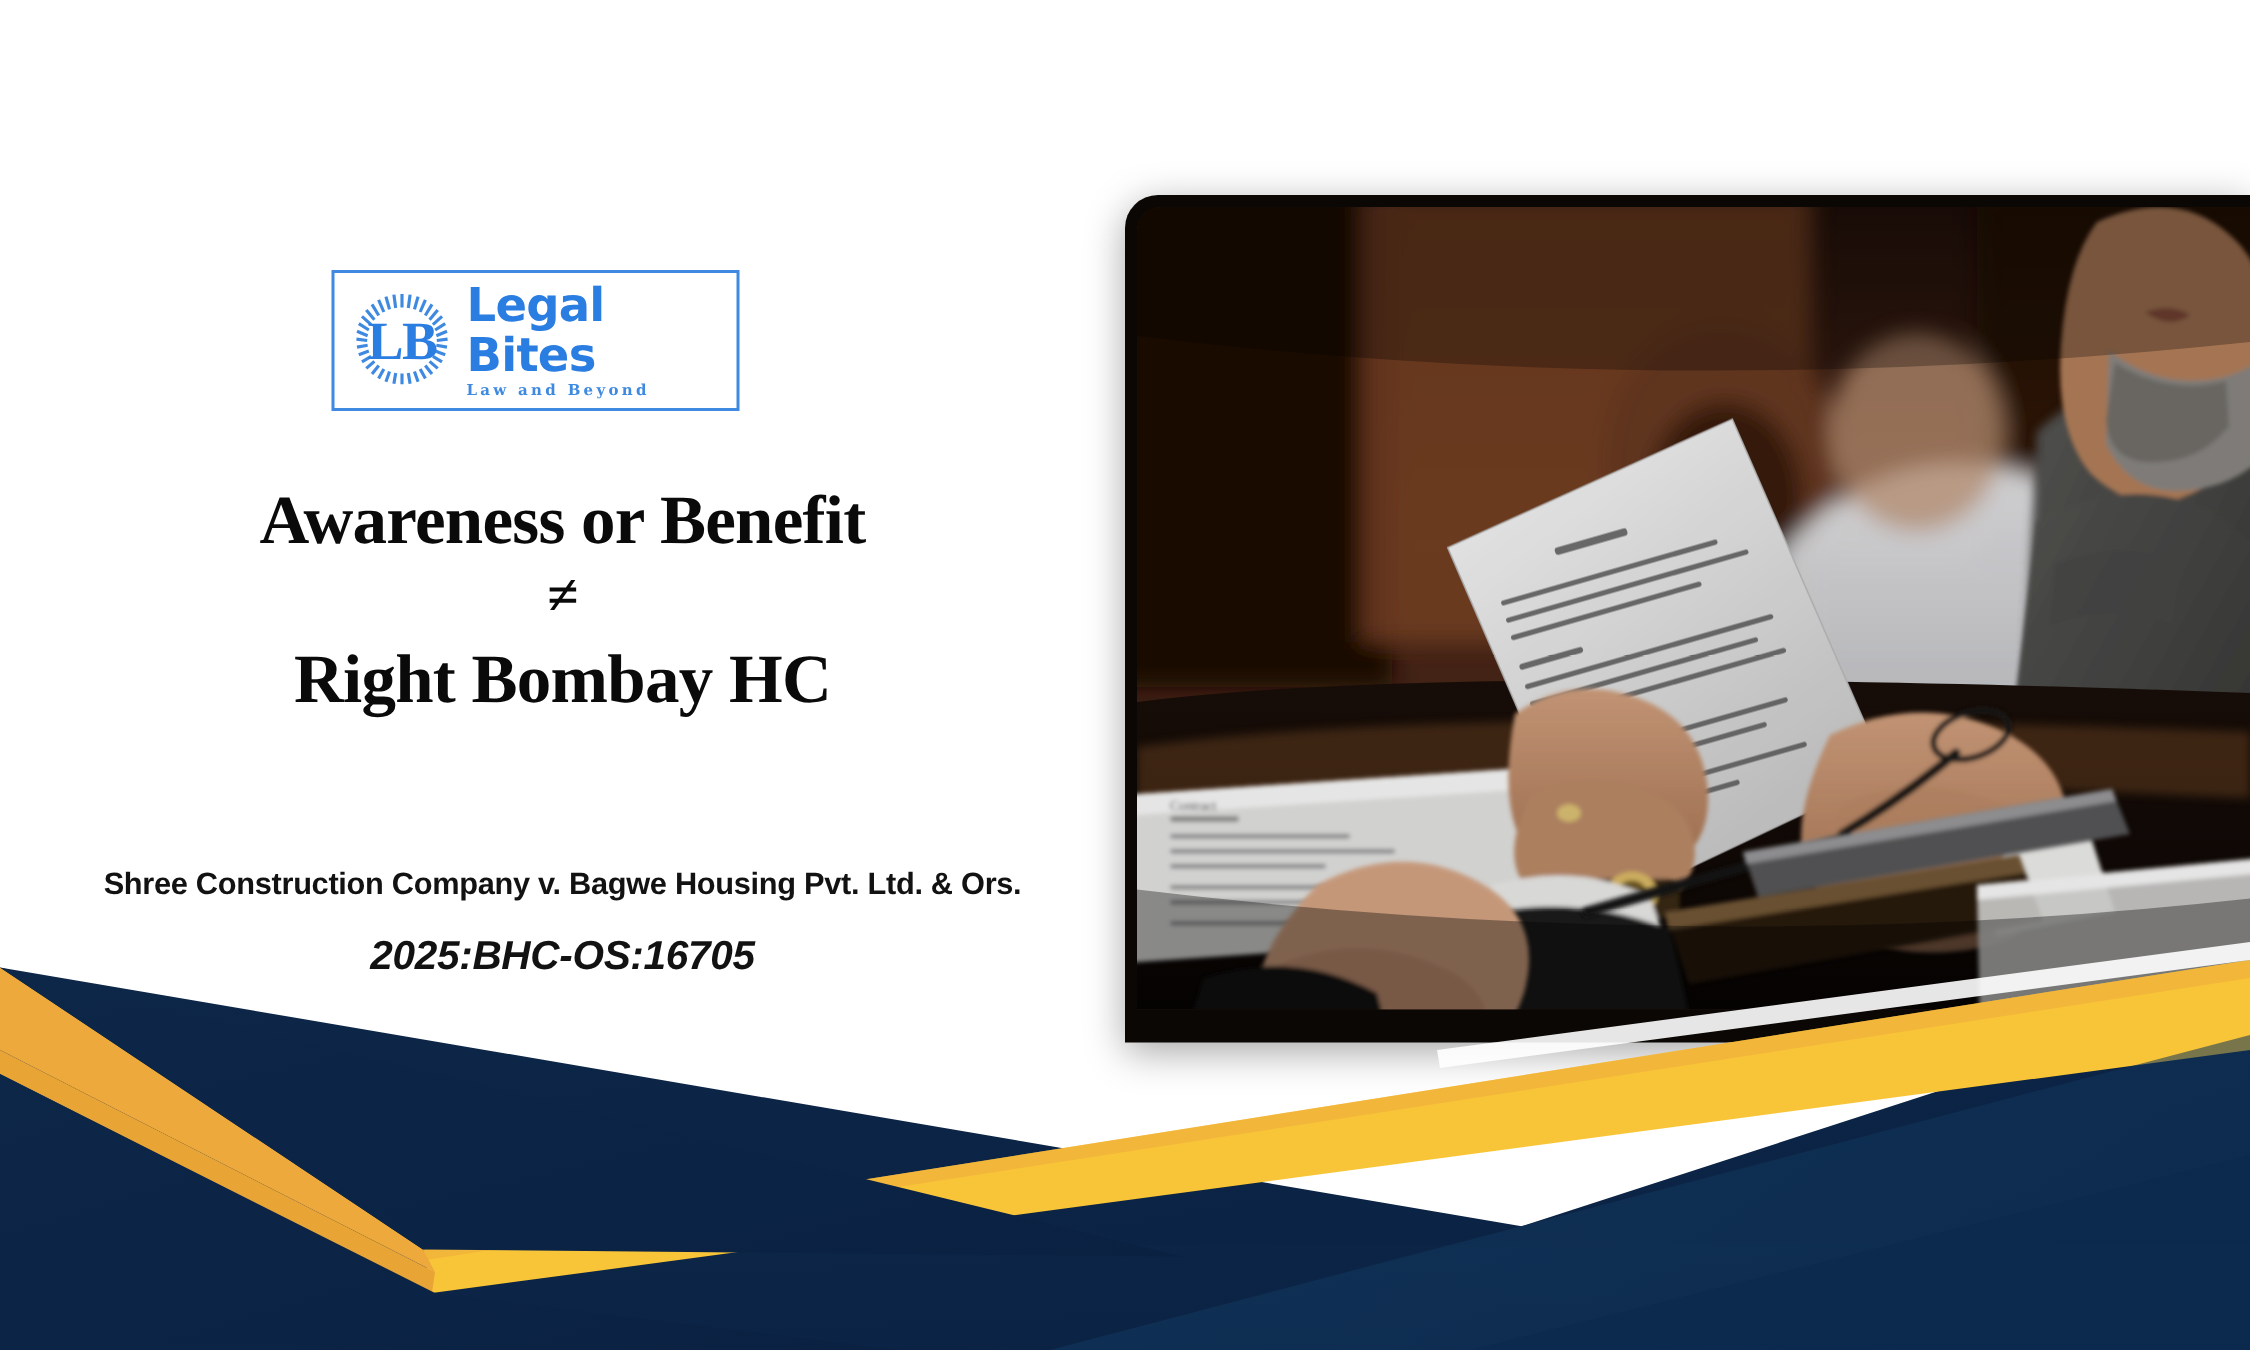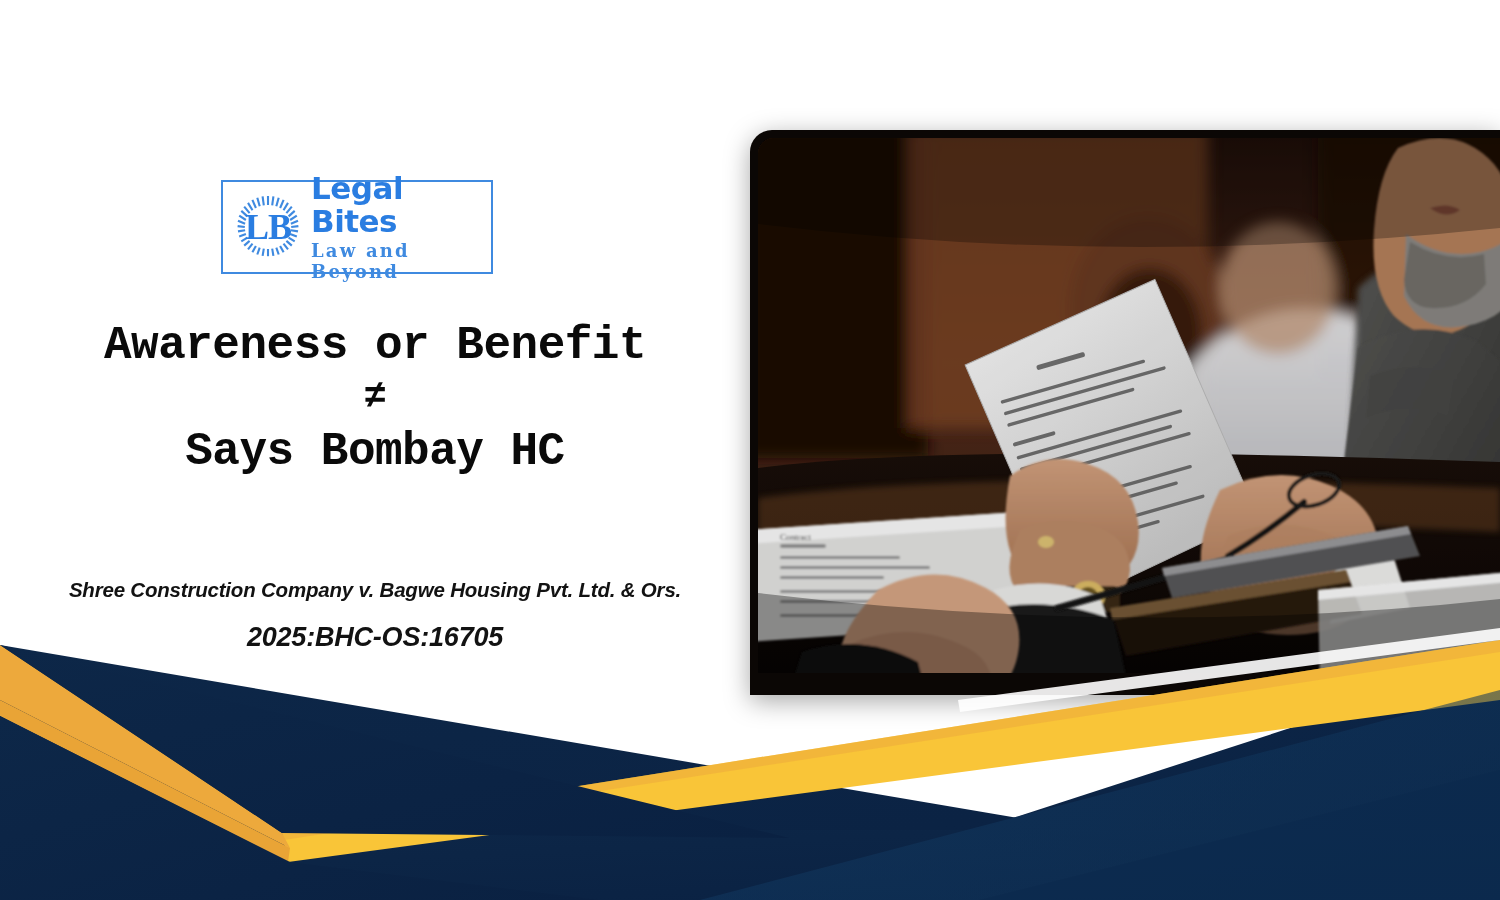--- a/index.html
+++ b/index.html
@@ -92,33 +92,33 @@
     font-family: "DejaVu Sans", sans-serif;
     font-weight: bold;
     font-size: 31px;
     color: #2a7de1;
     line-height: 1.05;
     letter-spacing: -0.5px;
   }
   #logo-tagline {
     font-family: "DejaVu Serif", serif;
     font-weight: bold;
-    font-size: 18px;
+    font-size: 10px;
     color: #3f8ae0;
     letter-spacing: 2.2px;
     margin-top: 2px;
   }
 
   #headline {
     position: absolute;
     left: 30px;
     top: 318px;
     width: 690px;
     text-align: center;
-    font-family: Liberation Mono, monospace;
+    font-family: Liberation Serif, serif;
     font-weight: bold;
     font-size: 46px;
     line-height: 1.26;
     color: #0a0a0a;
     letter-spacing: -0.5px;
   }
   #headline .hl-ne {
     display: block;
     font-size: 38px;
     line-height: 1.0;
@@ -129,21 +129,20 @@
   }
 
   #case-name {
     position: absolute;
     left: 30px;
     top: 578px;
     width: 690px;
     text-align: center;
     font-family: "Liberation Sans", sans-serif;
     font-weight: bold;
-    font-style: italic;
     font-size: 20.5px;
     color: #121212;
     letter-spacing: -0.2px;
   }
   #citation {
     position: absolute;
     left: 30px;
     top: 622px;
     width: 690px;
     text-align: center;
@@ -402,19 +401,19 @@
     </div>
     <div id="logo-words">
       <div id="logo-title">Legal Bites</div>
       <div id="logo-tagline">Law and Beyond</div>
     </div>
   </div>
 
   <div id="headline">
     <span class="hl-line">Awareness or Benefit</span>
     <span class="hl-ne">≠</span>
-    <span class="hl-line">Says Bombay HC</span>
+    <span class="hl-line">Right Bombay HC</span>
   </div>
 
   <div id="case-name">Shree Construction Company v. Bagwe Housing Pvt. Ltd. &amp; Ors.</div>
   <div id="citation">2025:BHC-OS:16705</div>
 
 </div>
 
 </body></html>

